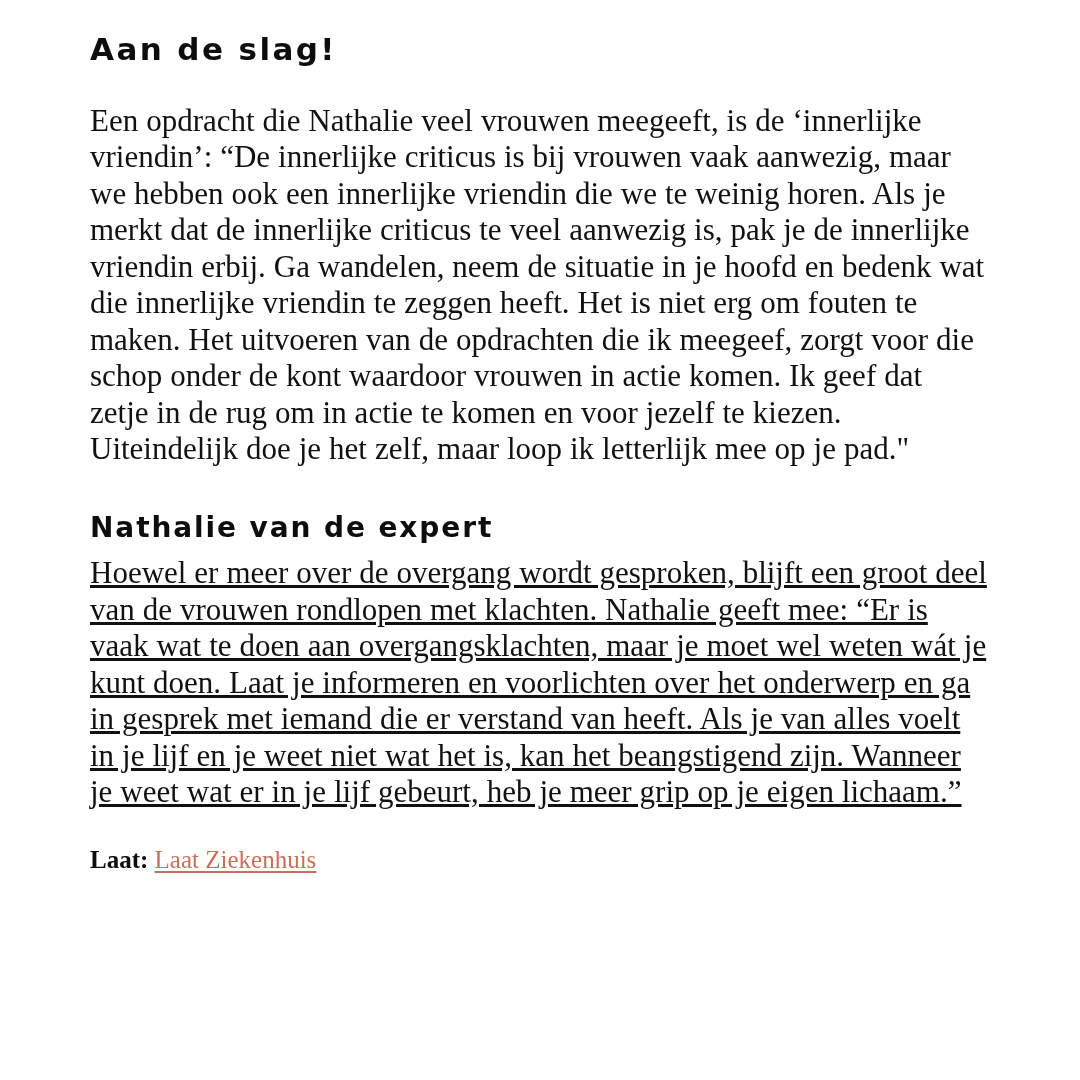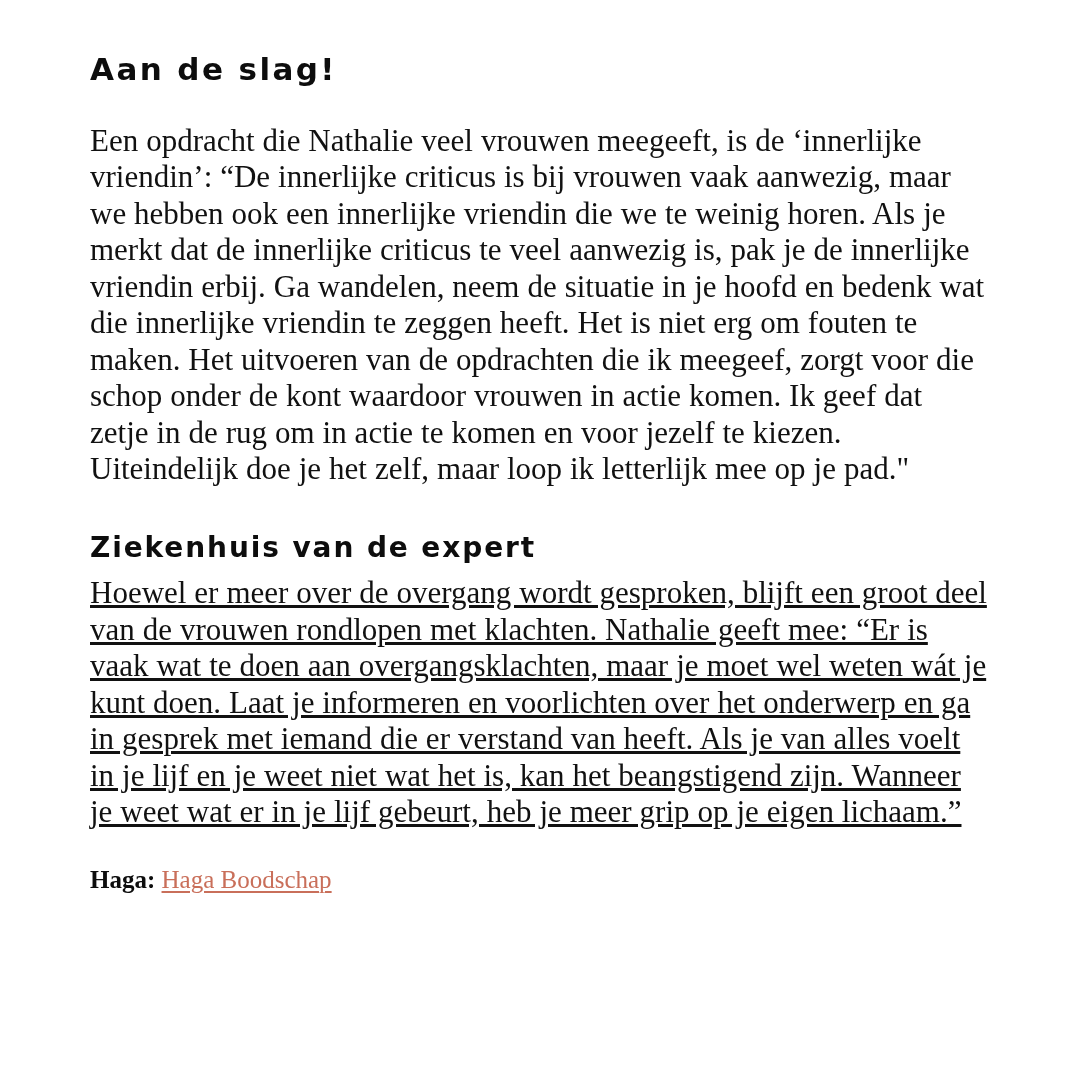--- a/index.html
+++ b/index.html
@@ -13,21 +13,21 @@
     font-family: "Liberation Serif", "DejaVu Serif", serif;
     -webkit-font-smoothing: antialiased;
     overflow: hidden;
   }
 
   .page {
     position: relative;
     width: 1080px;
     height: 1080px;
     box-sizing: border-box;
-    padding: 52px 92px 0 90px;
+    padding: 32px 92px 0 90px;
   }
 
   
   .heading {
     font-family: "DejaVu Sans", "Liberation Sans", sans-serif;
     font-weight: 700;
     color: #0d0d0d;
     letter-spacing: 2.0px;
     line-height: 1.12;
     margin: 0;
@@ -93,25 +93,25 @@
 <div class="page">
 
   <h1 class="heading heading-1">Aan de slag!</h1>
 
   <div class="gap-after-h1"></div>
 
   <p class="body-text col">Een opdracht die Nathalie veel vrouwen meegeeft, is de ‘innerlijke vriendin’: “De innerlijke criticus is bij vrouwen vaak aanwezig, maar we hebben ook een innerlijke vriendin die we te weinig horen. Als je merkt dat de innerlijke criticus te veel aanwezig is, pak je de innerlijke vriendin erbij. Ga wandelen, neem de situatie in je hoofd en bedenk wat die innerlijke vriendin te zeggen heeft. Het is niet erg om fouten te maken. Het uitvoeren van de opdrachten die ik meegeef, zorgt voor die schop onder de kont waardoor vrouwen in actie komen. Ik geef dat zetje in de rug om in actie te komen en voor jezelf te kiezen. Uiteindelijk doe je het zelf, maar loop ik letterlijk mee op je pad."</p>
 
   <div class="gap-after-p1"></div>
 
-  <h2 class="heading heading-2">Ziekenhuis van de expert</h2>
+  <h2 class="heading heading-2">Nathalie van de expert</h2>
 
   <div class="gap-after-h2"></div>
 
   <p class="body-text col-wide">Hoewel er meer over de overgang wordt gesproken, blijft een groot deel van de vrouwen rondlopen met klachten. Nathalie geeft mee: “Er is vaak wat te doen aan overgangsklachten, maar je moet wel weten wát je kunt doen. Laat je informeren en voorlichten over het onderwerp en ga in gesprek met iemand die er verstand van heeft. Als je van alles voelt in je lijf en je weet niet wat het is, kan het beangstigend zijn. Wanneer je weet wat er in je lijf gebeurt, heb je meer grip op je eigen lichaam.”</p>
 
   <div class="gap-after-p2"></div>
 
   <p class="source-line">
-    <span class="source-label">Haga:</span><span>&nbsp;</span><a class="source-link" href="#">Haga Boodschap</a>
+    <span class="source-label">Laat:</span><span>&nbsp;</span><a class="source-link" href="#">Laat Ziekenhuis</a>
   </p>
 
 </div>
 
 </body></html>

